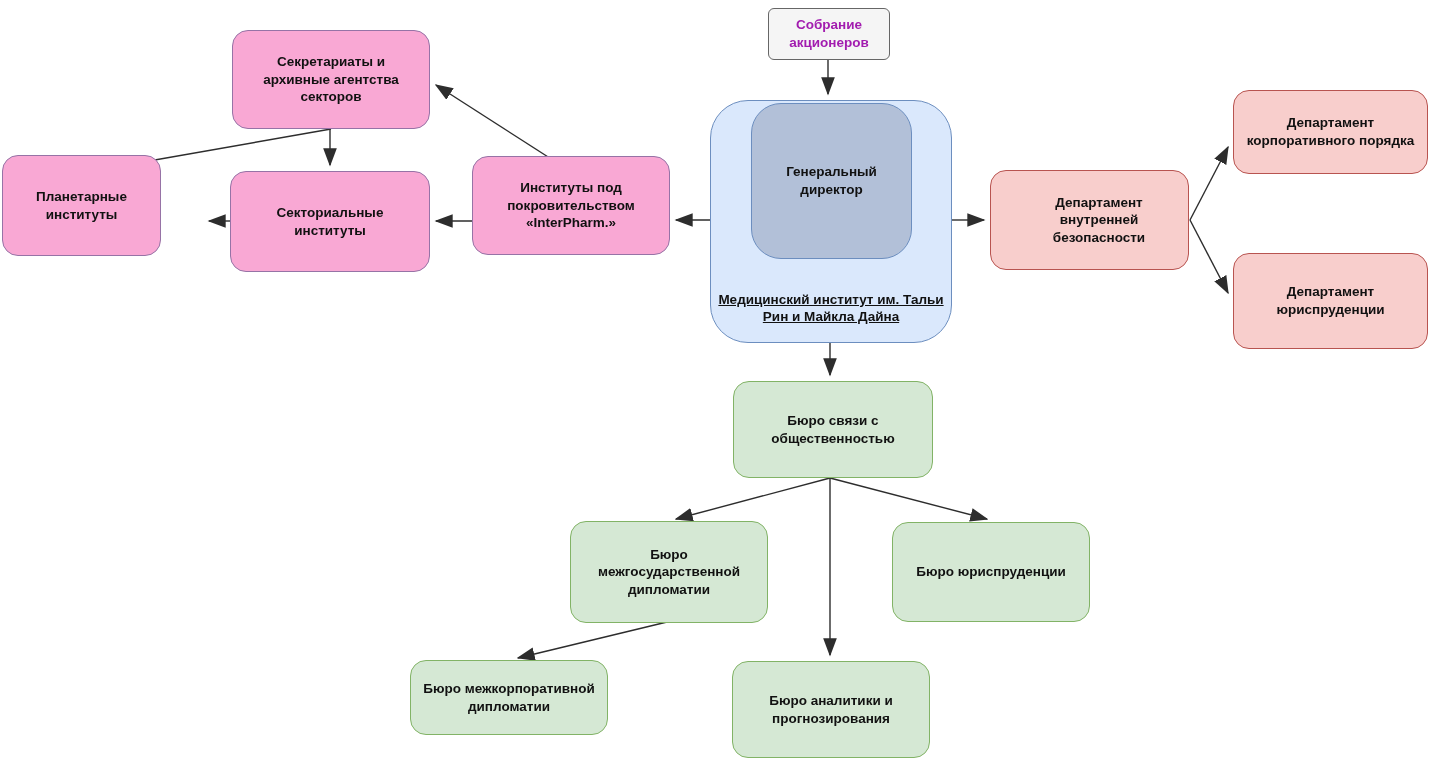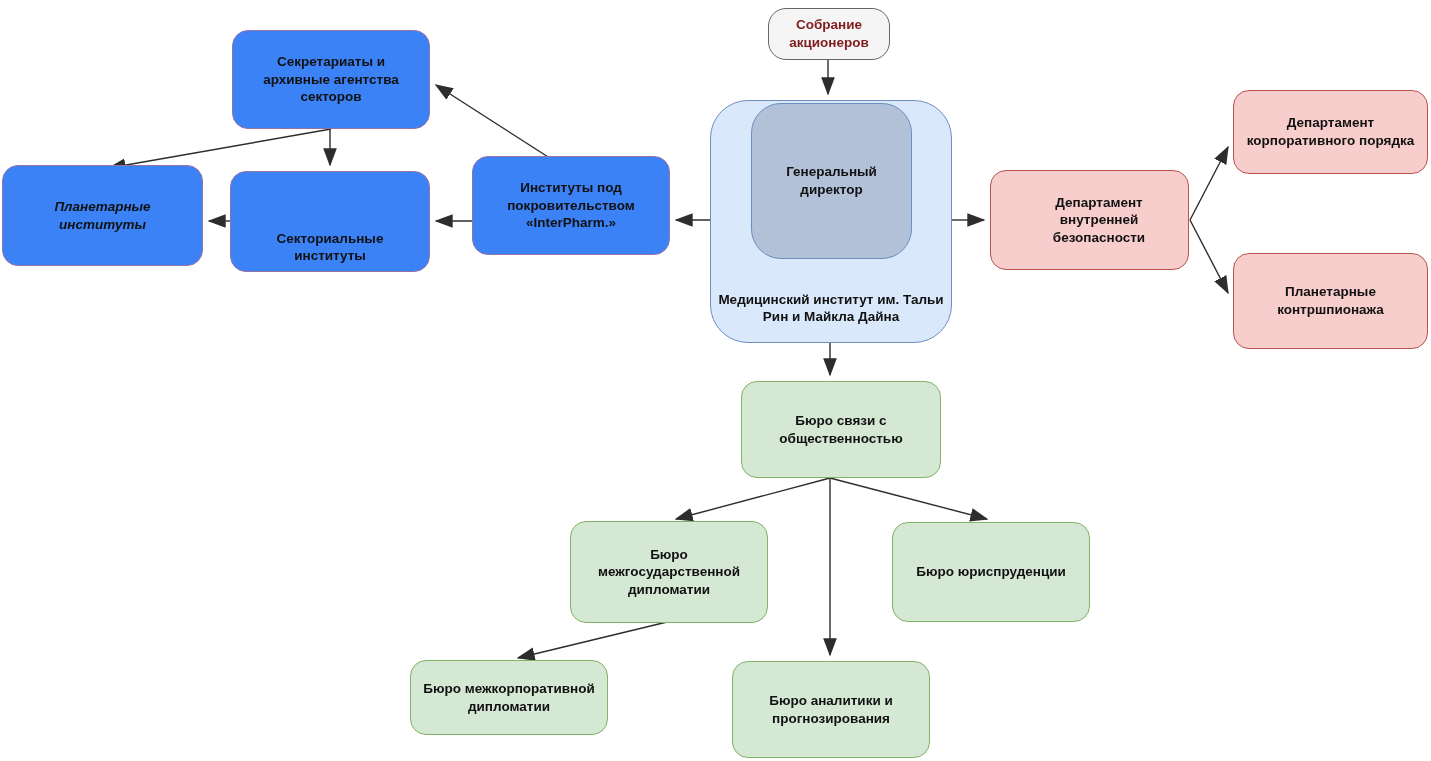--- a/index.html
+++ b/index.html
@@ -16,55 +16,55 @@
     display:flex;align-items:center;justify-content:center;
     text-align:center;
     font-weight:bold;
     font-size:13.5px;
     line-height:1.3;
     color:#111111;
     box-sizing:border-box;
     padding:6px 10px;
   }
   .node.gray{
-    background:#f5f5f5;border:1.6px solid #666666;border-radius:18px;color:#7f1d1d;
+    background:#f5f5f5;border:1.6px solid #666666;border-radius:6px;color:#a21caf;
   }
   .node.purple{
-    background:#3b82f6;border:1.4px solid #9673a6;border-radius:16px;
+    background:#f9a8d4;border:1.4px solid #9673a6;border-radius:16px;
   }
   .node.pink{
     background:#f8cecc;border:1.4px solid #b85450;border-radius:16px;
   }
   .node.green{
     background:#d5e8d4;border:1.4px solid #82b366;border-radius:16px;
   }
   .node.blue-outer{
     background:#dae8fc;border:1.4px solid #6c8ebf;border-radius:38px;
-    padding:0;align-items:flex-end;
+    padding:0;align-items:flex-end;text-decoration:underline;
   }
   .node.blue-inner{
     background:#b2c0d8;border:1.4px solid #6c8ebf;border-radius:30px;
   }
   .blue-outer .outer-label{
     width:100%;
     padding:0 6px 16px 6px;
     box-sizing:border-box;
   }
   
   #n-shareholders{left:768px;top:8px;width:122px;height:52px;}
   #n-institute{left:710px;top:100px;width:242px;height:243px;}
   #n-director{left:40px;top:2px;width:161px;height:156px;position:absolute;}
   #n-secretariats{left:232px;top:30px;width:198px;height:99px;}
-  #n-planetary{left:2px;top:165px;width:201px;height:101px;font-style:italic;}
-  #n-sectorial{left:230px;top:171px;width:200px;height:101px;align-items:flex-end;}
+  #n-planetary{left:2px;top:155px;width:159px;height:101px;}
+  #n-sectorial{left:230px;top:171px;width:200px;height:101px;}
   #n-interpharm{left:472px;top:156px;width:198px;height:99px;}
   #n-internal-security{left:990px;top:170px;width:199px;height:100px;padding-left:29px;}
   #n-corporate-order{left:1233px;top:90px;width:195px;height:84px;}
   #n-counterintel{left:1233px;top:253px;width:195px;height:96px;}
-  #n-public-relations{left:733px;top:381px;width:200px;height:97px;margin-left:8px;}
+  #n-public-relations{left:733px;top:381px;width:200px;height:97px;}
   #n-interstate{left:570px;top:521px;width:198px;height:102px;}
   #n-jurisprudence{left:892px;top:522px;width:198px;height:100px;}
   #n-intercorporate{left:410px;top:660px;width:198px;height:75px;}
   #n-analytics{left:732px;top:661px;width:198px;height:97px;}
 </style>
 </head>
 <body>
 
 <div class="canvas">
 
@@ -122,21 +122,21 @@
 
   <div id="n-internal-security" class="node pink">
     <span>Департамент внутренней безопасности</span>
   </div>
 
   <div id="n-corporate-order" class="node pink">
     <span>Департамент корпоративного порядка</span>
   </div>
 
   <div id="n-counterintel" class="node pink">
-    <span>Планетарные контршпионажа</span>
+    <span>Департамент юриспруденции</span>
   </div>
 
   <div id="n-public-relations" class="node green">
     <span>Бюро связи с общественностью</span>
   </div>
 
   <div id="n-jurisprudence" class="node green">
     <span>Бюро юриспруденции</span>
   </div>
 

